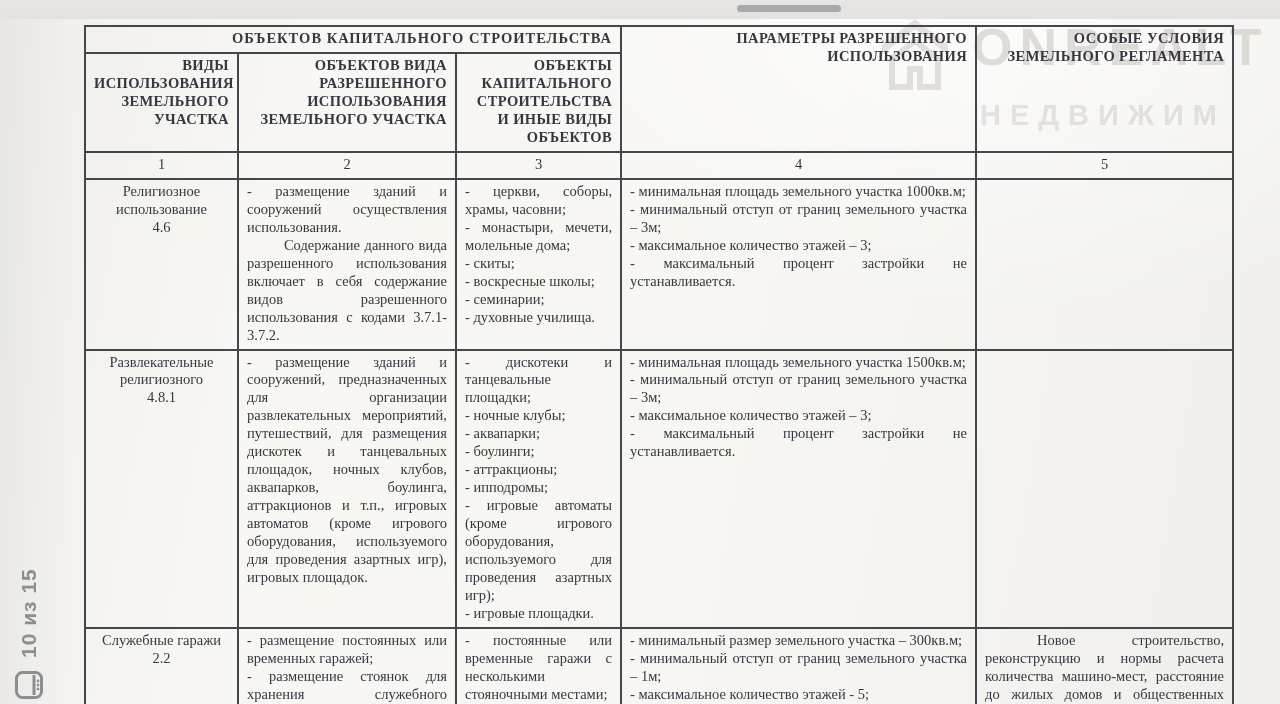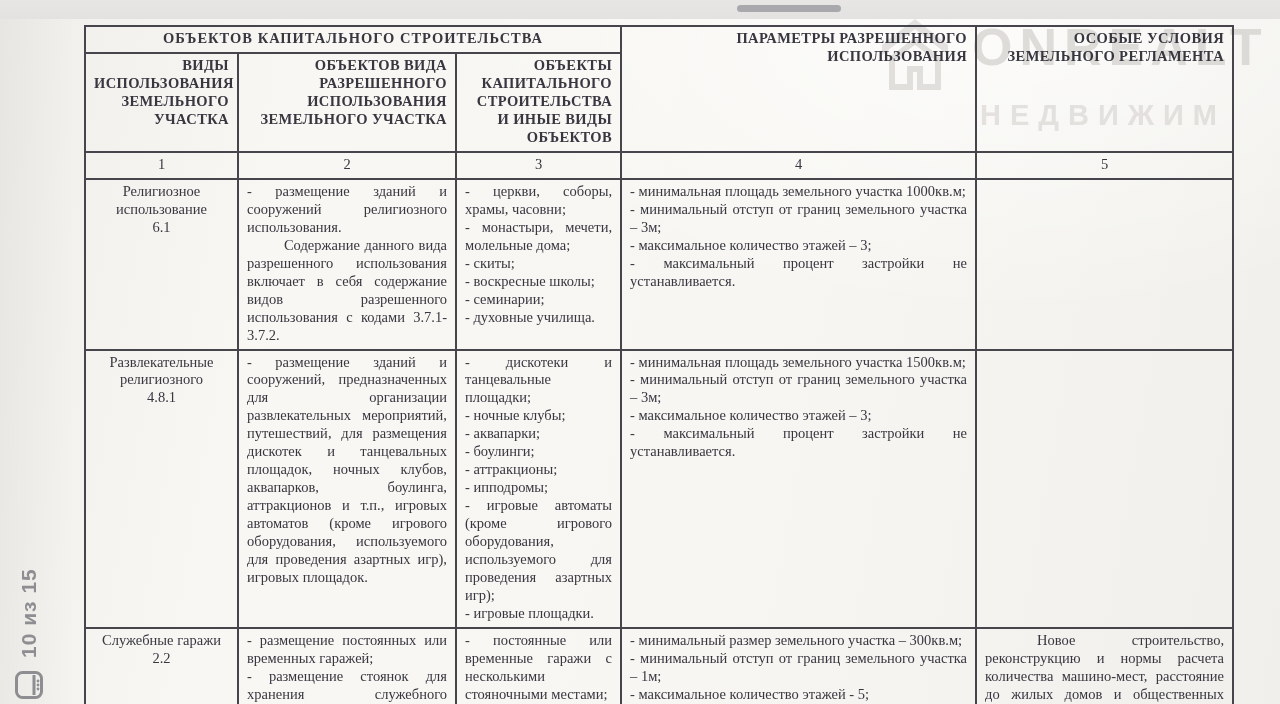--- a/index.html
+++ b/index.html
@@ -67,21 +67,21 @@
     background:transparent;
   }
   table.reg td{
     border:2px solid #47454c;
     vertical-align:top;
     padding:3px 8px 4px 8px;
     font-size:14.5px;line-height:1.24;
     color:#383740;
   }
   td.banner{
-    text-align:center;font-size:12.5px;font-weight:bold;
+    text-align:right;font-size:12.5px;font-weight:bold;
     letter-spacing:1px;padding:1px 4px;line-height:1.1;height:14px;
     color:#45444b;
     margin-top:24px;
   }
   td.hdr{
     text-align:right;font-weight:bold;font-size:13.5px;
     line-height:1.22;letter-spacing:.4px;vertical-align:middle;
     height:76px;color:#3c3b43;
   }
   td.num{
@@ -155,23 +155,23 @@
     <td class="num">1</td>
     <td class="num">2</td>
     <td class="num">3</td>
     <td class="num">4</td>
     <td class="num">5</td>
   </tr>
 
   <tr class="r1">
     <td class="c-use">
       <div>Религиозное использование</div>
-      <div>6.1</div>
-    </td>
-    <td class="c-desc">- размещение зданий и сооружений религиозного использования.
+      <div>4.6</div>
+    </td>
+    <td class="c-desc">- размещение зданий и сооружений осуществления использования.
         Содержание данного вида разрешенного использования включает в себя содержание видов разрешенного использования с кодами 3.7.1-3.7.2.</td>
     <td class="c-obj">- церкви, соборы, храмы, часовни;
 - монастыри, мечети, молельные дома;
 - скиты;
 - воскресные школы;
 - семинарии;
 - духовные училища.</td>
     <td class="c-param">- минимальная площадь земельного участка 1000кв.м;
 - минимальный отступ от границ земельного участка – 3м;
 - максимальное количество этажей – 3;

